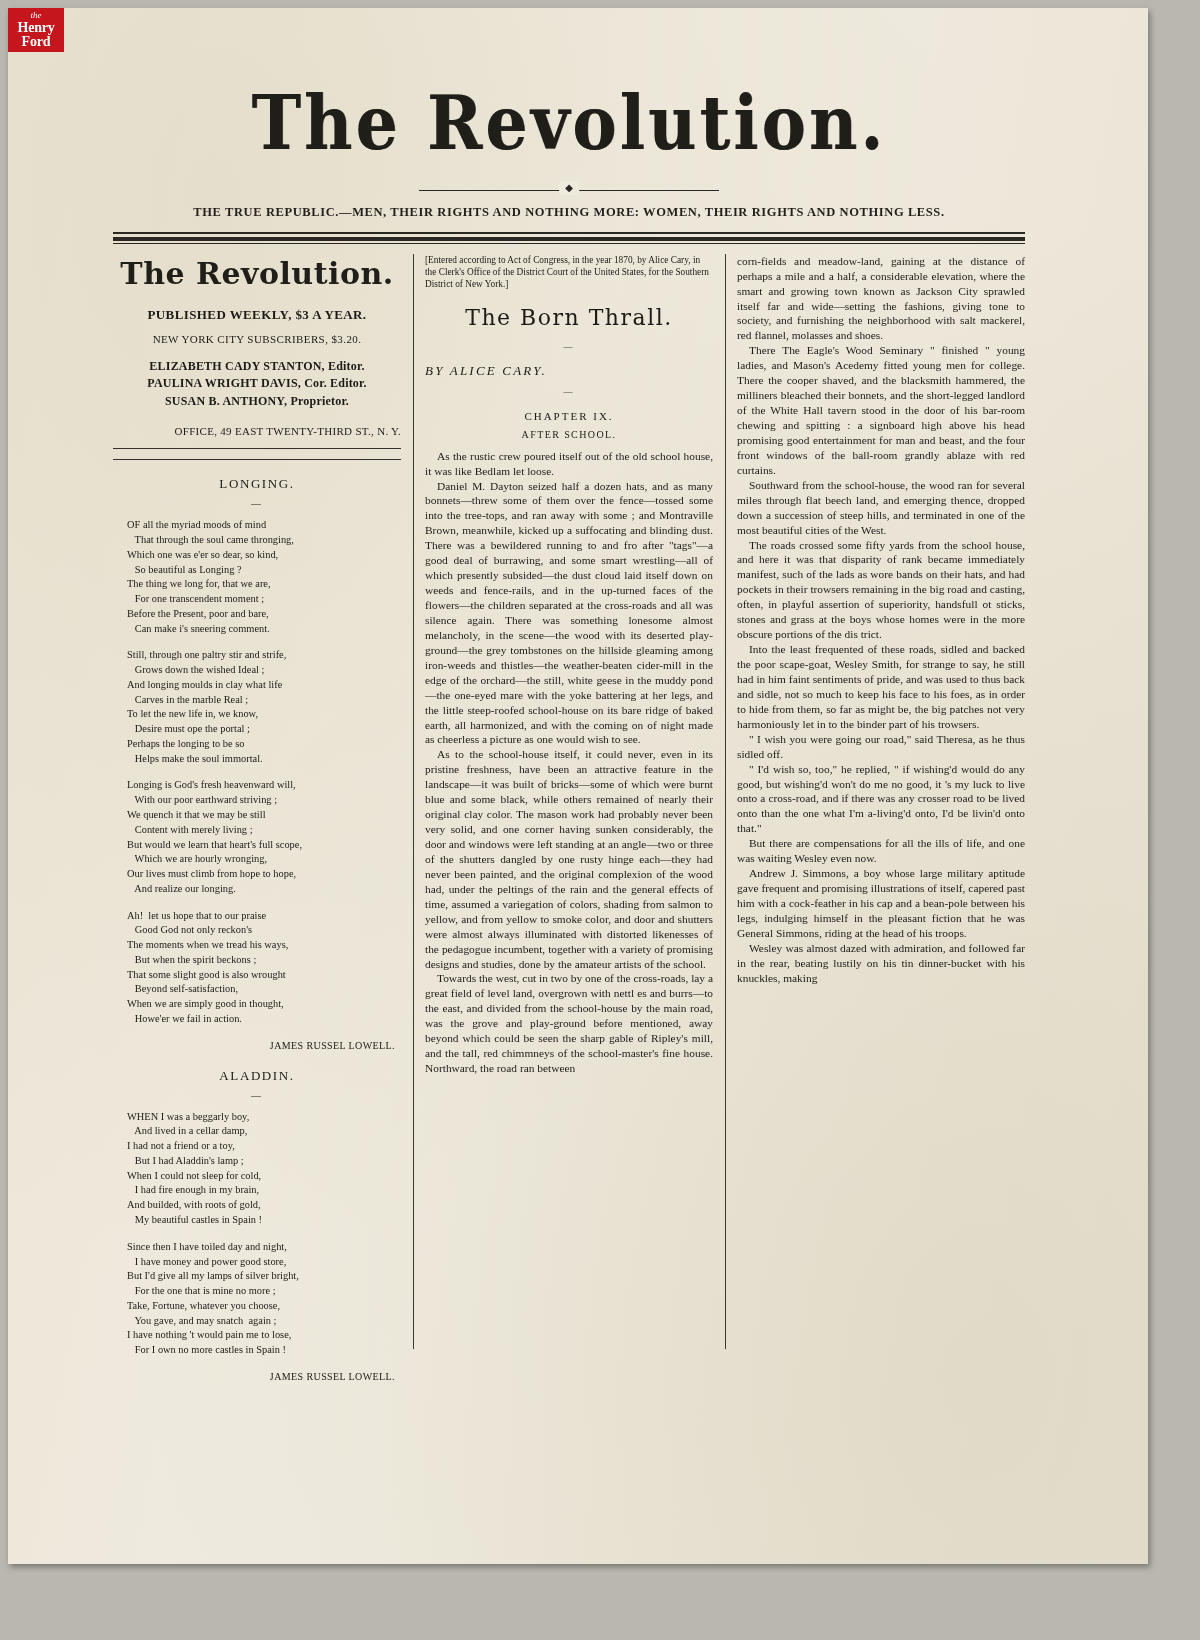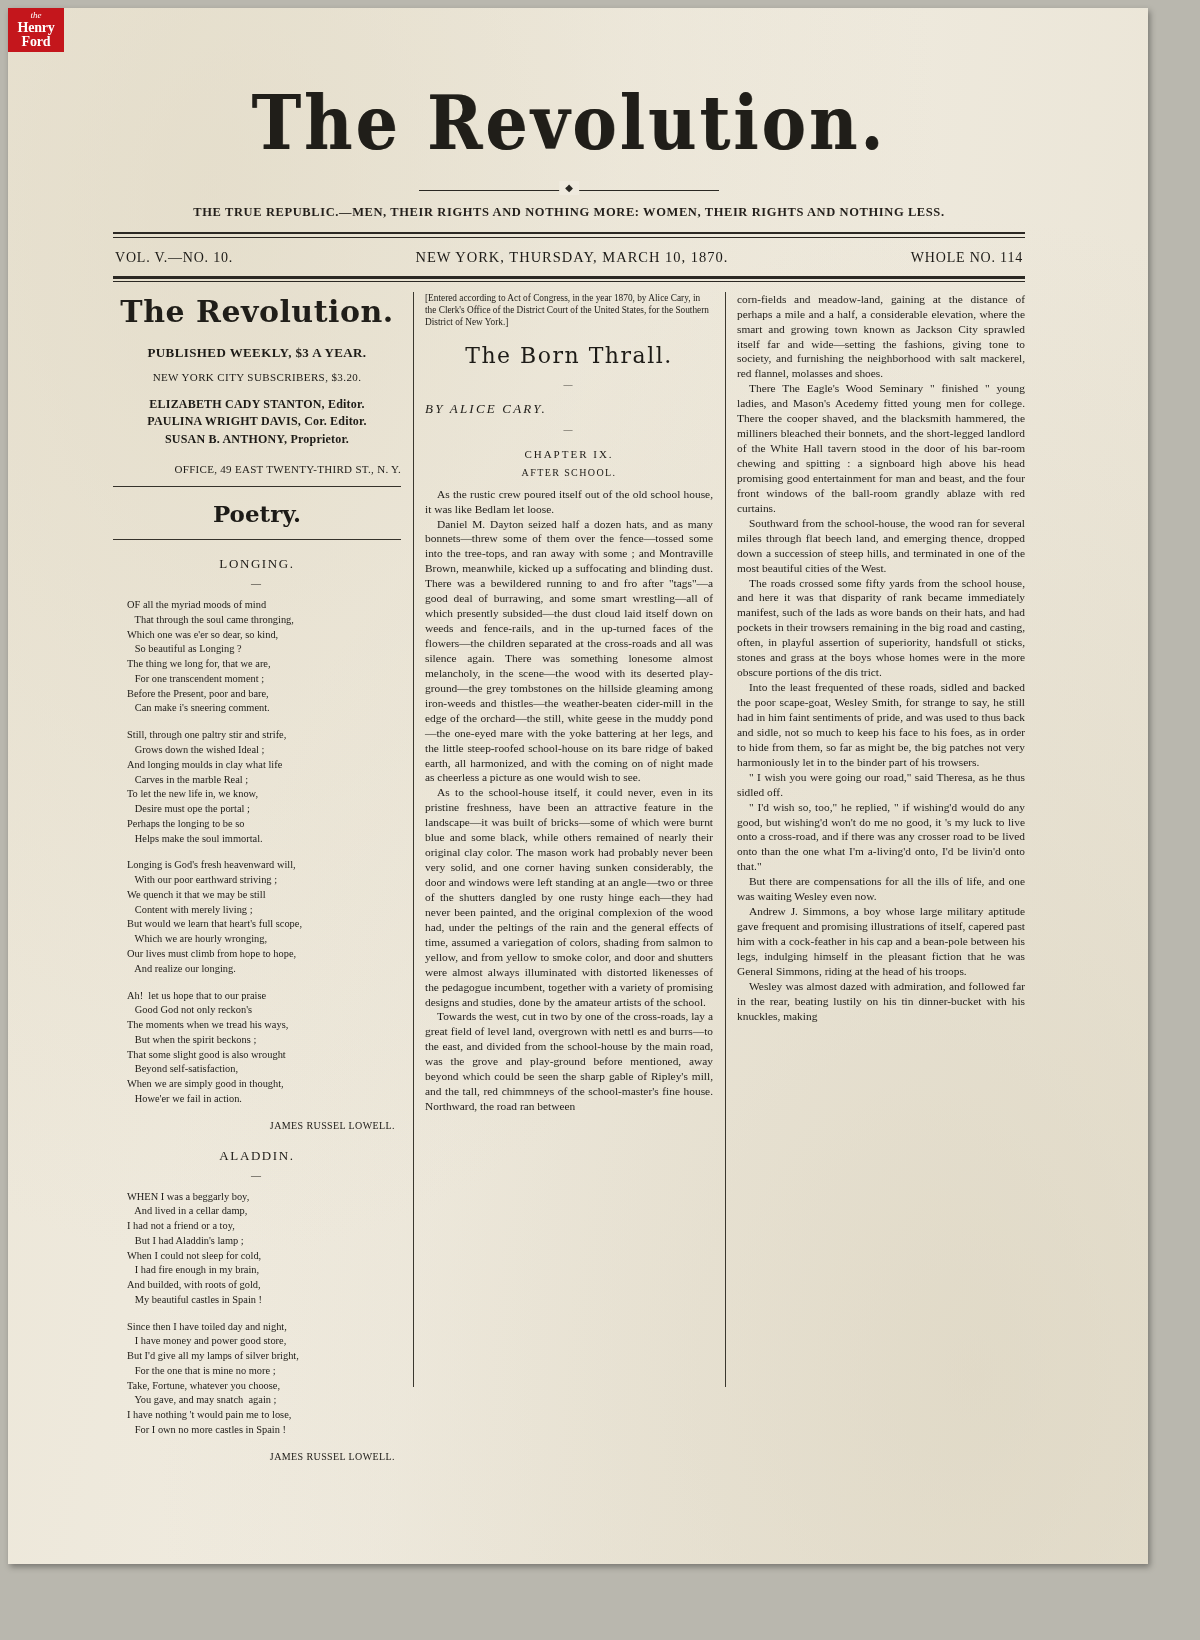--- a/index.html
+++ b/index.html
@@ -313,43 +313,37 @@
     <span class="ford">Ford</span>
   </div>
 
   <div class="content">
 
     <div class="masthead">
       <h1 class="masthead-title">The Revolution.</h1>
       <div class="ornament"></div>
       <p class="motto">THE TRUE REPUBLIC.—MEN, THEIR RIGHTS AND NOTHING MORE: WOMEN, THEIR RIGHTS AND NOTHING LESS.</p>
       <div class="rule-double"></div>
-      <div class="issue-line">
-        <span>VOL. V.—NO. 10.</span>
-        <span class="mid">NEW YORK, THURSDAY, MARCH  10,  1870.</span>
-        <span>WHOLE  NO.  114</span>
-      </div>
       <div class="rule-heavy"></div>
       <div class="rule-heavy2"></div>
     </div>
 
     <div class="columns">
 
       <div class="col col1">
         <div class="c1-title">The Revolution.</div>
         <div class="c1-line">PUBLISHED WEEKLY, $3 A YEAR.</div>
         <div class="c1-sub">NEW YORK CITY SUBSCRIBERS,   $3.20.</div>
         <div class="staff">
           <div>ELIZABETH CADY STANTON, Editor.</div>
           <div>PAULINA WRIGHT DAVIS, Cor. Editor.</div>
           <div>SUSAN B. ANTHONY, Proprietor.</div>
         </div>
         <div class="office">OFFICE, 49 EAST TWENTY-THIRD ST., N. Y.</div>
         <div class="divider-rule"></div>
-        <div class="section-head">Poetry.</div>
         <div class="divider-rule"></div>
 
         <div class="poem-title">LONGING.</div>
         <div class="poem-dash">—</div>
         <div class="stanza">
           <div>OF all the myriad moods of mind</div>
           <div>   That through the soul came thronging,</div>
           <div>Which one was e'er so dear, so kind,</div>
           <div>   So beautiful as Longing ?</div>
           <div>The thing we long for, that we are,</div>

